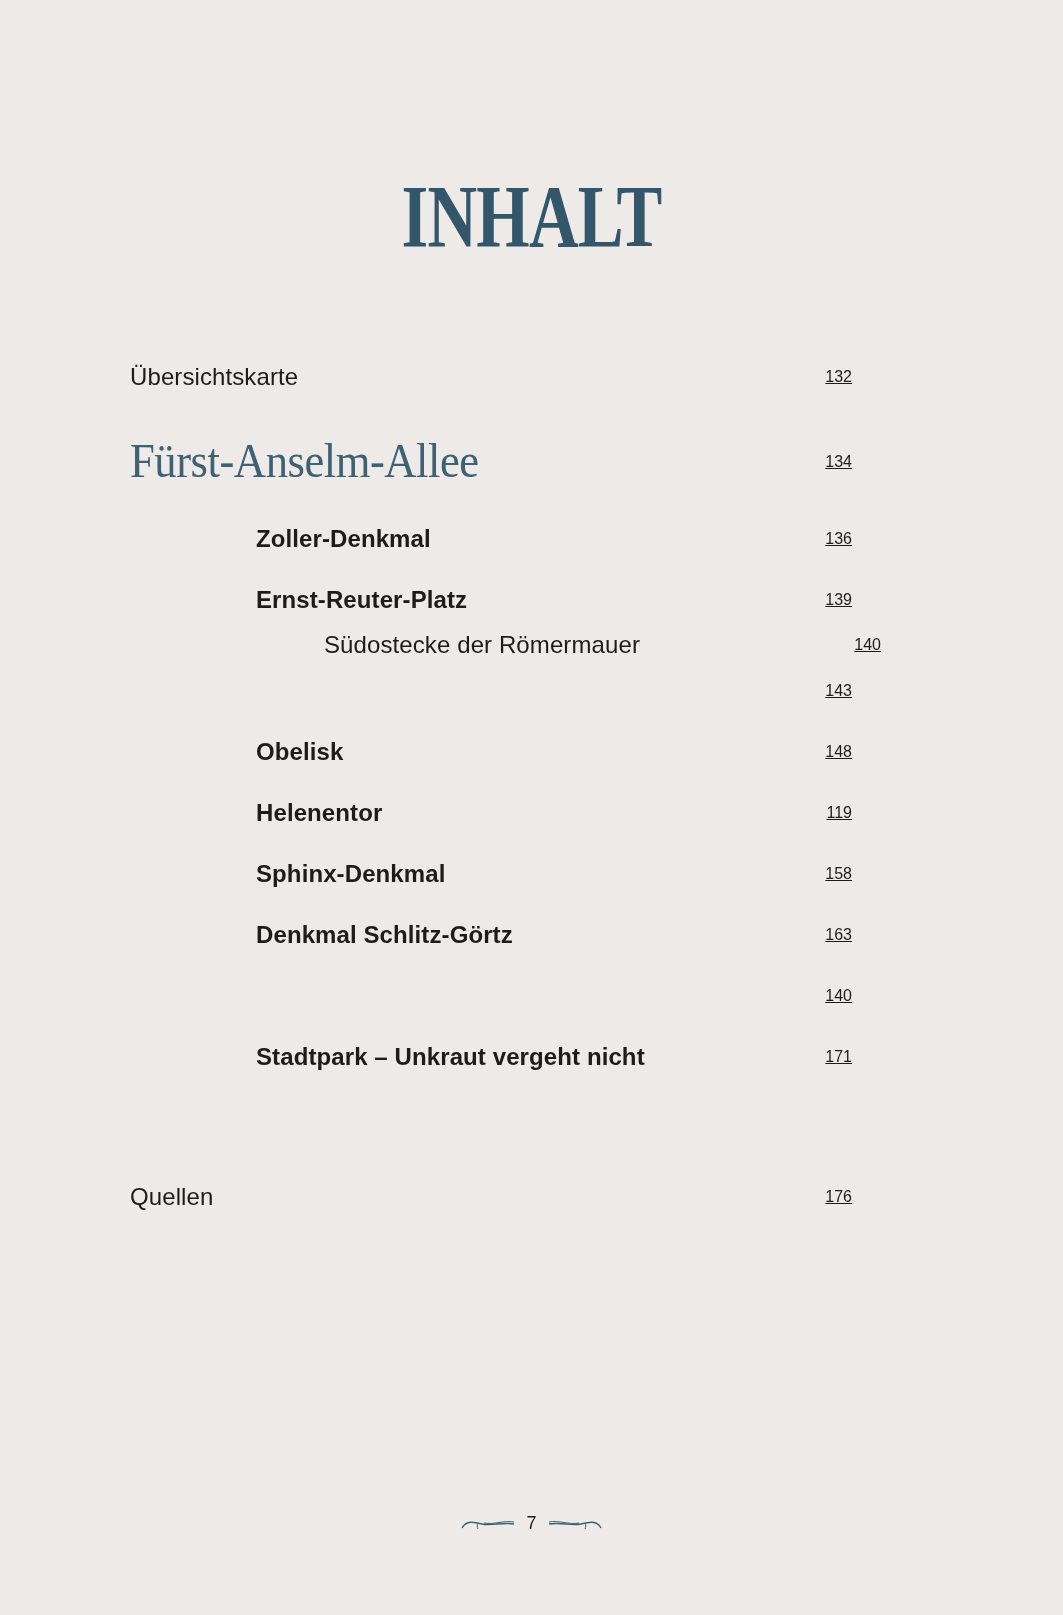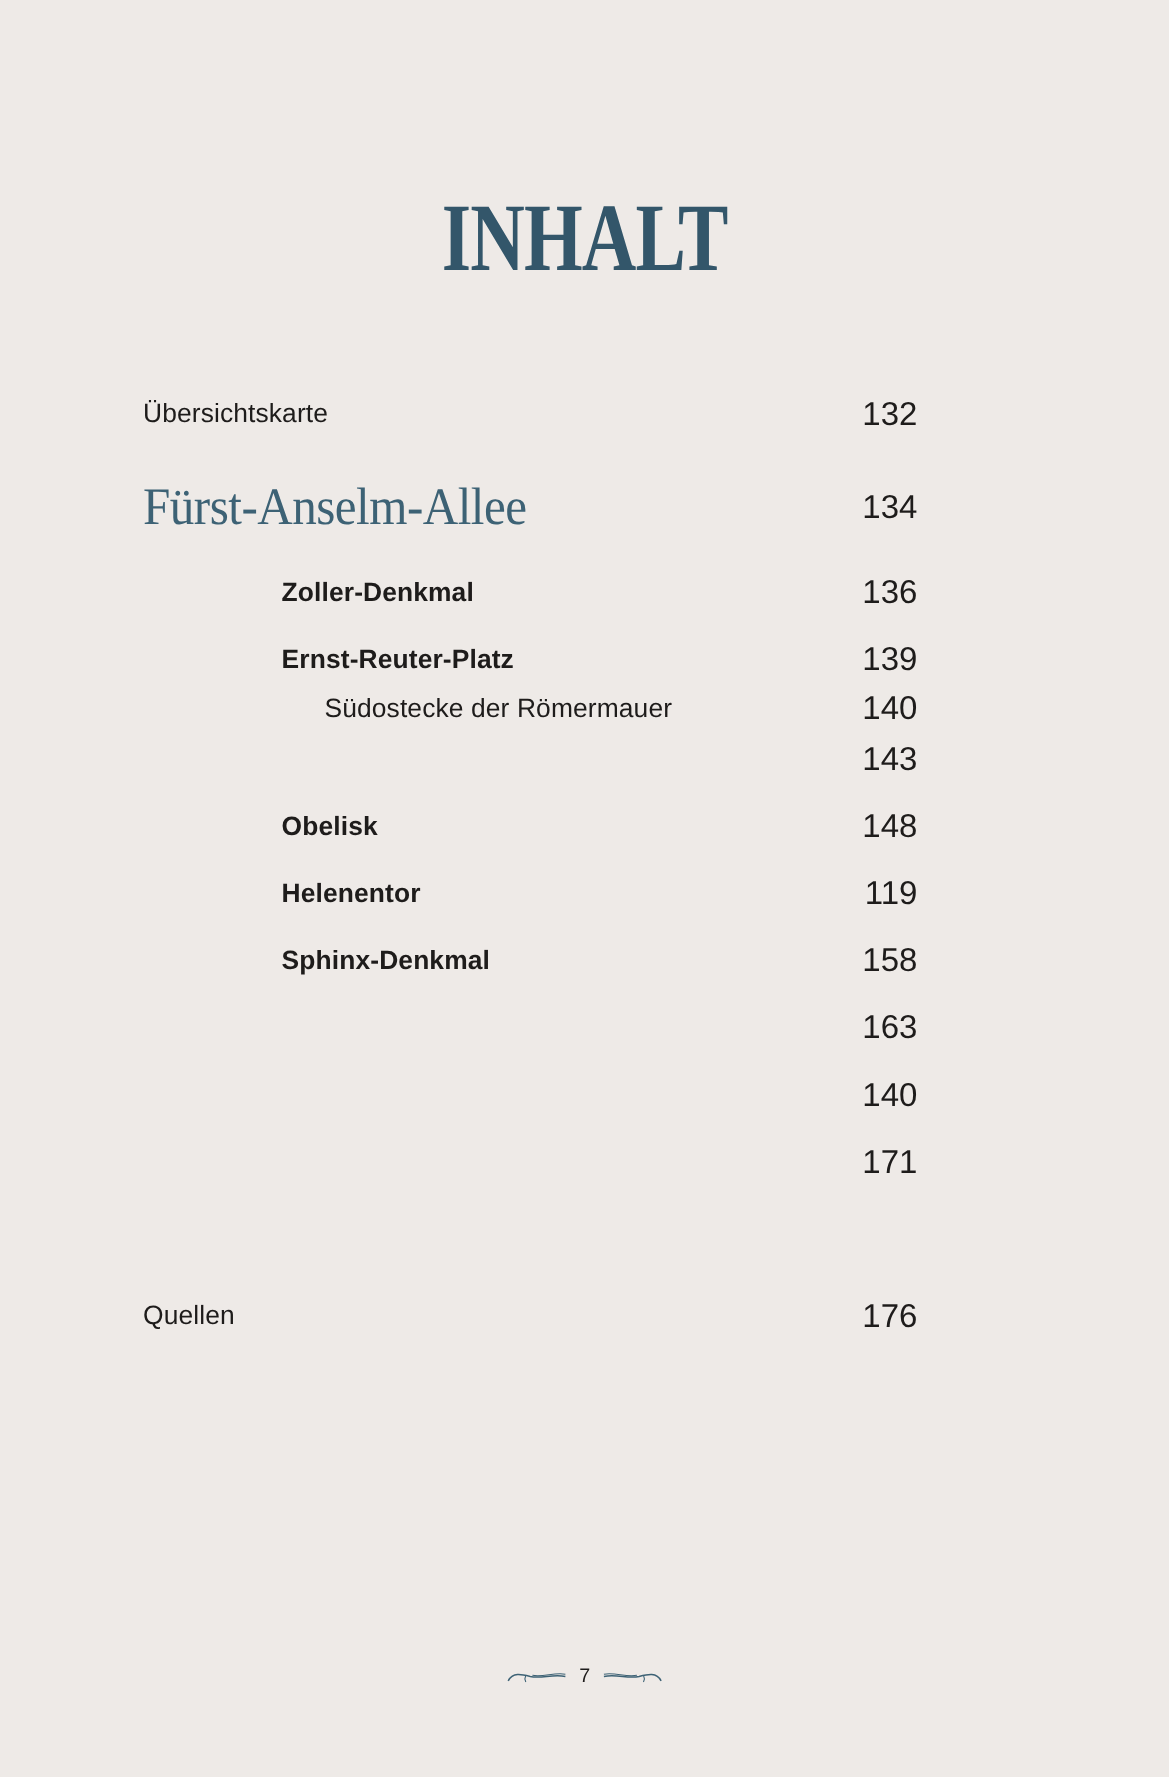--- a/index.html
+++ b/index.html
@@ -46,25 +46,26 @@
     top: 0;
     font-size: 24px;
     line-height: 34px;
     white-space: nowrap;
     color: #1e1c1b;
     letter-spacing: 0.1px;
   }
   .toc-page {
     position: absolute;
     top: 0;
-    right: 129px;
-    font-size: 30px;
+    right: 111px;
+    font-size: 16px;
     line-height: 34px;
     color: #1e1c1b;
     text-align: right;
+    text-decoration: underline;
   }
   .lvl-0 .toc-label { left: 130px; }
   .lvl-1 .toc-label { left: 256px; font-weight: bold; }
   .lvl-2 .toc-label { left: 295px; }
 
   .section-row .toc-label {
     font-family: "Liberation Serif", "DejaVu Serif", serif;
     font-size: 48px;
     line-height: 60px;
     color: #3d6275;
@@ -115,21 +116,21 @@
   <div class="toc-row lvl-1" style="top:522px;">
     <span class="toc-label">Zoller-Denkmal</span>
     <span class="toc-page">136</span>
   </div>
 
   <div class="toc-row lvl-1" style="top:583px;">
     <span class="toc-label">Ernst-Reuter-Platz</span>
     <span class="toc-page">139</span>
   </div>
 
-  <div class="toc-row lvl-2" style="top:628px;">
+  <div class="toc-row lvl-2" style="top:628px;margin-left:29px;">
     <span class="toc-label">Südostecke der Römermauer</span>
     <span class="toc-page">140</span>
   </div>
 
   <div class="toc-row lvl-2" style="top:674px;">
     <span class="toc-page">143</span>
   </div>
 
   <div class="toc-row lvl-1" style="top:735px;">
     <span class="toc-label">Obelisk</span>
@@ -140,28 +141,30 @@
     <span class="toc-label">Helenentor</span>
     <span class="toc-page">119</span>
   </div>
 
   <div class="toc-row lvl-1" style="top:857px;">
     <span class="toc-label">Sphinx-Denkmal</span>
     <span class="toc-page">158</span>
   </div>
 
   <div class="toc-row lvl-1" style="top:918px;">
+    <span class="toc-label">Denkmal Schlitz-Görtz</span>
     <span class="toc-page">163</span>
   </div>
 
   <div class="toc-row lvl-1" style="top:979px;">
     <span class="toc-page">140</span>
   </div>
 
   <div class="toc-row lvl-1" style="top:1040px;">
+    <span class="toc-label">Stadtpark – Unkraut vergeht nicht</span>
     <span class="toc-page">171</span>
   </div>
 
   <div class="toc-row lvl-0" style="top:1132px;margin-top:48px;">
     <span class="toc-label">Quellen</span>
     <span class="toc-page">176</span>
   </div>
 </div>
 
 <div class="footer">

